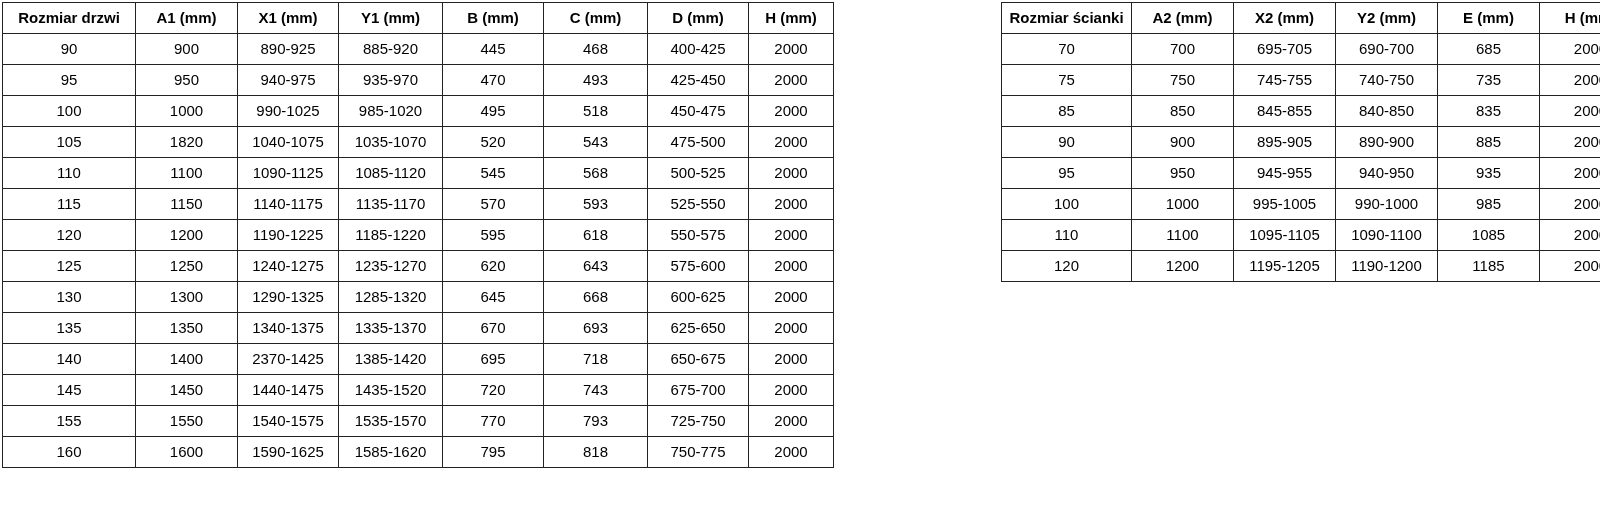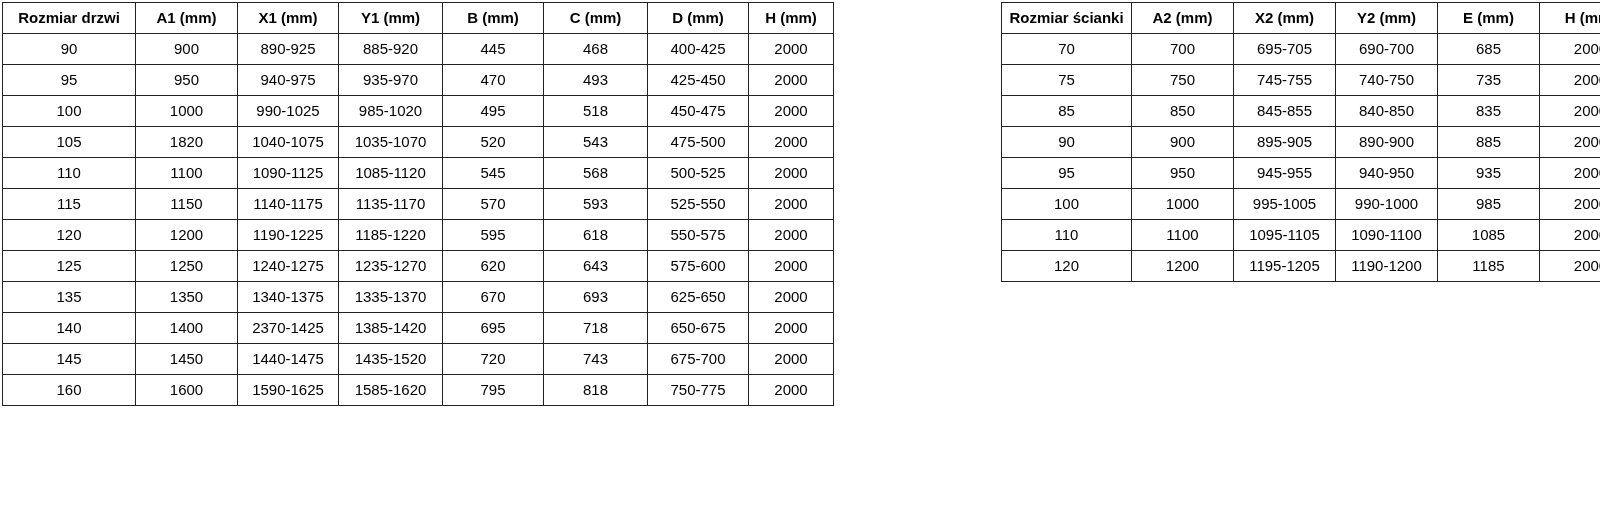--- a/index.html
+++ b/index.html
@@ -149,20 +149,30 @@
           <td>125</td>
           <td>1250</td>
           <td>1240-1275</td>
           <td>1235-1270</td>
           <td>620</td>
           <td>643</td>
           <td>575-600</td>
           <td>2000</td>
         </tr>
         <tr>
+          <td>130</td>
+          <td>1300</td>
+          <td>1290-1325</td>
+          <td>1285-1320</td>
+          <td>645</td>
+          <td>668</td>
+          <td>600-625</td>
+          <td>2000</td>
+        </tr>
+        <tr>
           <td>135</td>
           <td>1350</td>
           <td>1340-1375</td>
           <td>1335-1370</td>
           <td>670</td>
           <td>693</td>
           <td>625-650</td>
           <td>2000</td>
         </tr>
         <tr>
@@ -176,20 +186,30 @@
           <td>2000</td>
         </tr>
         <tr>
           <td>145</td>
           <td>1450</td>
           <td>1440-1475</td>
           <td>1435-1520</td>
           <td>720</td>
           <td>743</td>
           <td>675-700</td>
+          <td>2000</td>
+        </tr>
+        <tr>
+          <td>155</td>
+          <td>1550</td>
+          <td>1540-1575</td>
+          <td>1535-1570</td>
+          <td>770</td>
+          <td>793</td>
+          <td>725-750</td>
           <td>2000</td>
         </tr>
         <tr>
           <td>160</td>
           <td>1600</td>
           <td>1590-1625</td>
           <td>1585-1620</td>
           <td>795</td>
           <td>818</td>
           <td>750-775</td>

